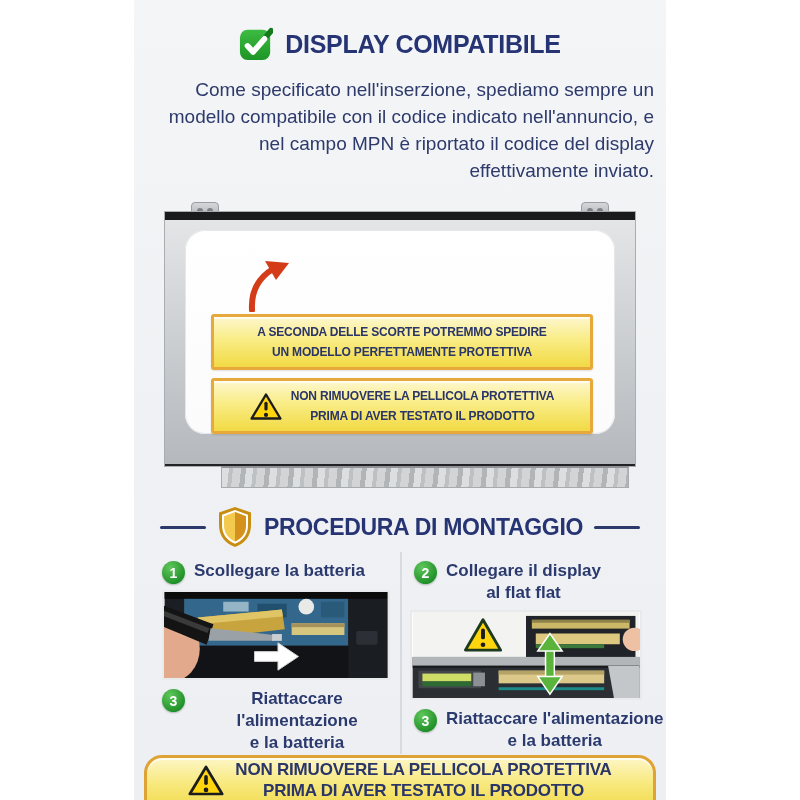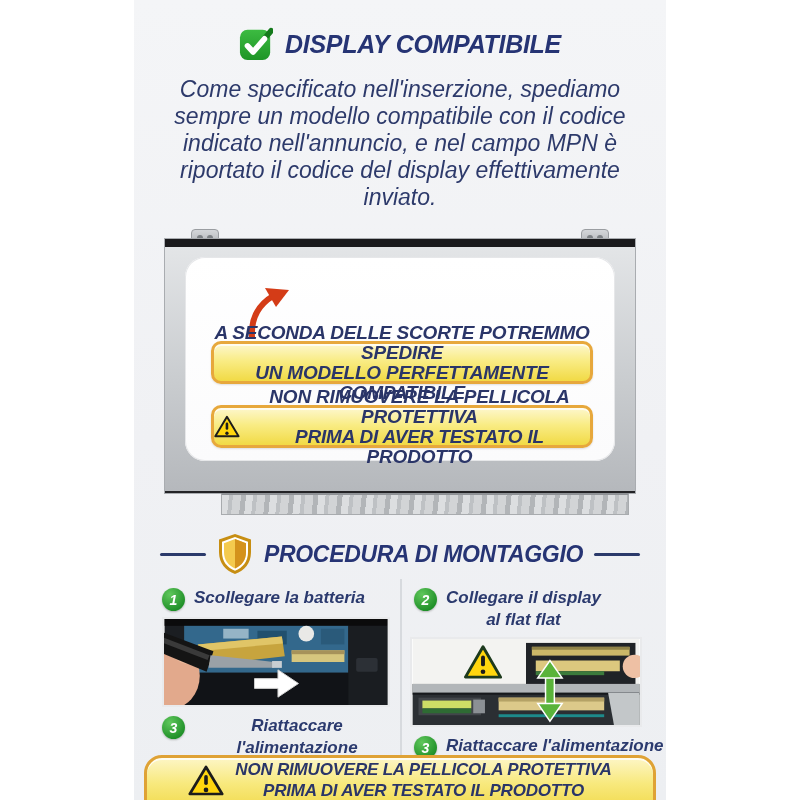--- a/index.html
+++ b/index.html
@@ -1,29 +1,29 @@
 <!DOCTYPE html>
 <html><head>
 <meta charset="utf-8">
 <style>
   * { margin: 0; padding: 0; box-sizing: border-box; }
   body { font-family: "Liberation Sans", sans-serif; background: #ffffff; }
 
   .canvas { position: relative; width: 800px; height: 800px; background: #ffffff; overflow: hidden; margin: 0 auto; }
   .strip { position: absolute; left: 134px; top: 0; width: 532px; height: 800px;
            background: linear-gradient(180deg, #f4f5f7 0%, #f0f1f4 55%, #edeff2 100%);
-           padding-top: 26px; font-style: italic; }
+           padding-top: 26px; }
 
   
   .hdr { display: flex; align-items: center; justify-content: center; gap: 12px; height: 36px; }
   .hdr-title { font-size: 25px; font-weight: bold; color: #263474; letter-spacing: -0.3px; }
 
   
-  .intro { margin: 14px auto 18px; width: 508px; text-align: center;
-           font-size: 23px; line-height: 27px; color: #2d3a6b; }
+  .intro { margin: 14px auto 18px; width: 508px; text-align: right;
+           font-size: 19px; line-height: 27px; color: #2d3a6b; }
 
   
   .panel-wrap { position: relative; width: 470px; height: 286px; margin: 2px auto 0; }
   .bracket { position: absolute; top: 0; width: 28px; height: 18px;
              background: linear-gradient(180deg, #d4d6d9, #aeb1b5);
              border: 1px solid #9a9da1; border-radius: 4px 4px 0 0; }
   .bracket.lft { left: 26px; } .bracket.rgt { right: 26px; }
   .bracket::before, .bracket::after { content: ""; position: absolute; top: 5px; width: 6px; height: 6px;
              border-radius: 50%; background: #7d8185; }
   .bracket::before { left: 5px; } .bracket::after { right: 5px; }
@@ -31,26 +31,26 @@
   .frame { position: absolute; top: 10px; left: 0; width: 470px; height: 254px;
            background: linear-gradient(180deg, #e3e5e7 0%, #c9ccCF 55%, #b5b8bc 100%);
            border-top: 8px solid #1a1a1c; border-bottom: 2px solid #232326;
            box-shadow: 0 0 0 1px #a9acb0; }
   .screen { position: absolute; left: 20px; right: 20px; top: 10px; bottom: 30px;
             background: linear-gradient(180deg, #ffffff, #fbfbfc);
             border-radius: 20px; box-shadow: inset 0 0 0 1px #e6e7e9; }
 
   .arrow-red { position: absolute; left: 58px; top: 26px; width: 48px; height: 56px; }
 
-  .ybox { position: absolute; left: 26px; right: 22px; height: 43px;
-          border: 3px solid #e7a83c; border-radius: 10px;
+  .ybox { position: absolute; left: 26px; right: 22px; height: 56px;
+          border: 3px solid #e7a83c; border-radius: 3px;
           background: linear-gradient(180deg, #fdf7cd 0%, #f9ec85 45%, #f1da45 100%);
           box-shadow: inset 0 2px 0 rgba(255,255,255,.7), 0 1px 2px rgba(0,0,0,.12);
           display: flex; align-items: center; justify-content: center; gap: 9px;
-          text-align: center; color: #2a3568; font-weight: bold; font-size: 19px; line-height: 20px;
+          text-align: center; color: #2a3568; font-weight: bold; font-size: 12px; line-height: 20px;
           letter-spacing: -0.2px; }
   .ybox.b1 { top: 84px; }
   .ybox.b2 { top: 148px; }
 
   .foil { position: absolute; left: 56px; right: 6px; bottom: 0; height: 22px;
           border: 1px solid #a8abae; border-top: 2px solid #8f9296;
           background:
             repeating-linear-gradient(96deg, #dcdee0 0 7px, #bec1c4 7px 11px, #d2d4d6 11px 19px, #b2b5b8 19px 24px);
   }
 
@@ -119,21 +119,21 @@
         <div class="screen">
 
           <svg class="arrow-red" viewBox="0 0 48 56">
             <path d="M9 54 C8 36 15 22 30 13" fill="none" stroke="#d43c17" stroke-width="6" stroke-linecap="round"></path>
             <path d="M22 5 L46 7 L33 24 Z" fill="#d43c17"></path>
           </svg>
 
           <div class="ybox b1">
             <div>
               <span>A SECONDA DELLE SCORTE POTREMMO SPEDIRE</span><br>
-              <span>UN MODELLO PERFETTAMENTE COMPATIBILE</span>
+              <span>UN MODELLO PERFETTAMENTE PROTETTIVA</span>
             </div>
           </div>
 
           <div class="ybox b2">
             <svg width="32" height="29" viewBox="0 0 40 36">
               <path d="M20 3 L38 33 H2 Z" fill="#ffd60e" stroke="#1c1c1c" stroke-width="3" stroke-linejoin="round"></path>
               <rect x="18" y="12" width="4" height="11" rx="2" fill="#1c1c1c"></rect>
               <circle cx="20" cy="28.5" r="2.6" fill="#1c1c1c"></circle>
             </svg>
             <div>

